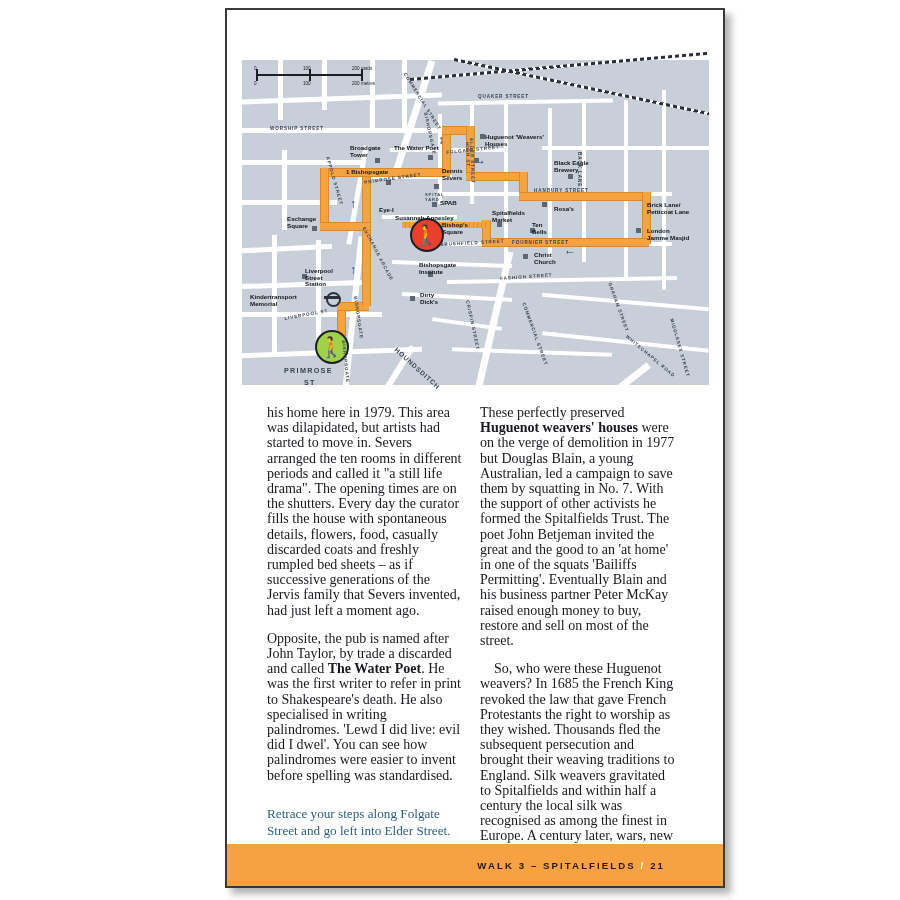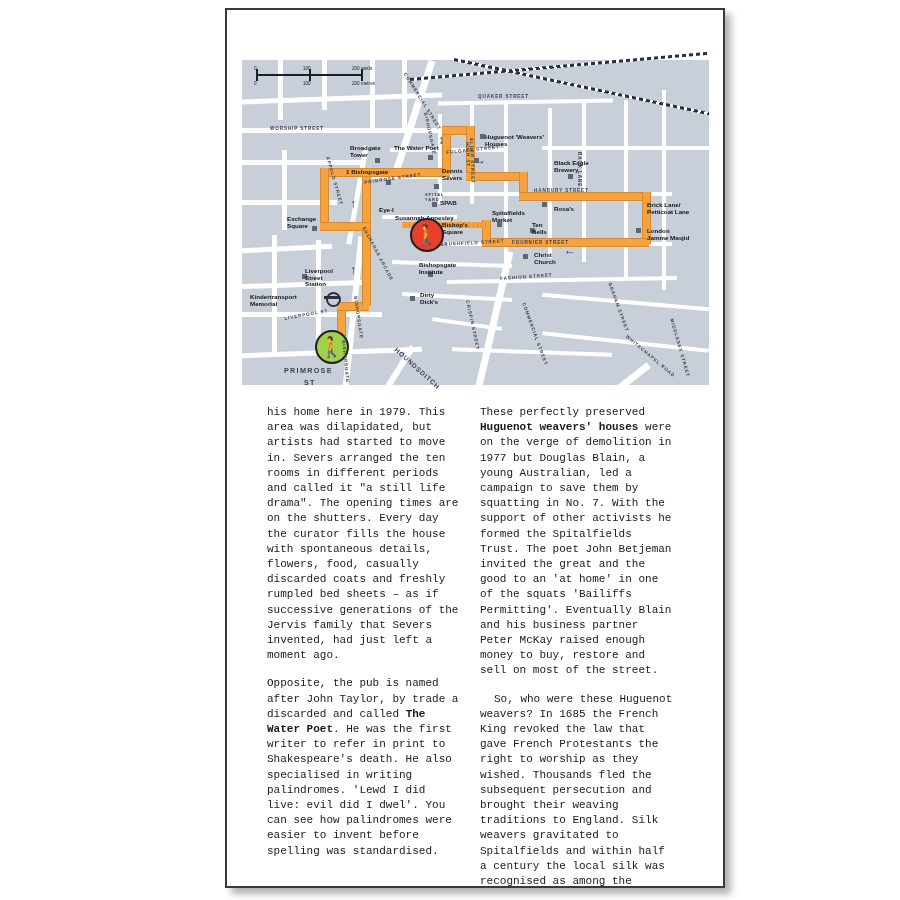--- a/index.html
+++ b/index.html
@@ -46,22 +46,22 @@
   #scale .bar{position:absolute;left:4px;top:10px;width:106px;height:1.6px;background:#1b1e24;}
   #scale .tick{position:absolute;width:1.5px;height:12px;background:#1b1e24;top:5px;}
   #scale .tx{position:absolute;font-size:4.6px;color:#1b1e24;font-family:"Liberation Sans",sans-serif;white-space:nowrap;}
   
   .rail{position:absolute;height:3px;background:repeating-linear-gradient(90deg,#2a2f3a 0 4px,#ffffff 4px 7px);transform-origin:left center;}
   
   #cols{position:absolute;left:40px;top:395px;width:420px;}
   .col{width:195px;float:left;}
   .col.right{margin-left:18px;}
   .col p{
-    margin:0 0 13px 0;font-family:Liberation Mono, monospace;
-    font-size:11px;line-height:15.2px;color:#17191d;text-align:left;
+    margin:0 0 13px 0;font-family:Liberation Serif, serif;
+    font-size:14px;line-height:15.2px;color:#17191d;text-align:left;
   }
   .col p.ind{text-indent:14px;}
   .col p b{font-weight:bold;}
   p.direction{
     font-family:"Liberation Serif",serif;font-size:13.2px;line-height:17px;
     color:#2d5f7f;margin-top:22px;
   }
   
   #footer{
     position:absolute;left:0;bottom:0;width:100%;height:42px;background:#f6a243;
@@ -258,24 +258,32 @@
 
     <div style="position:absolute;left:84px;top:242px;width:11px;height:11px;border-radius:50%;border:2.4px solid #2a3140;"></div>
     <div style="position:absolute;left:82px;top:246px;width:15px;height:2.6px;background:#2a3140;"></div>
   </div>
 
   <div id="cols">
 
     <div class="col">
       <p>his home here in 1979. This area was dilapidated, but artists had started to move in. Severs arranged the ten rooms in different periods and called it "a still life drama". The opening times are on the shutters. Every day the curator fills the house with spontaneous details, flowers, food, casually discarded coats and freshly rumpled bed sheets – as if successive generations of the Jervis family that Severs invented, had just left a moment ago.</p>
       <p><span>Opposite, the pub is named after John Taylor, by trade a discarded and called </span><b>The Water Poet</b><span>. He was the first writer to refer in print to Shakespeare's death. He also specialised in writing palindromes. 'Lewd I did live: evil did I dwel'. You can see how palindromes were easier to invent before spelling was standardised.</span></p>
+      <p class="direction">Retrace your steps along Folgate Street and go left into Elder Street.</p>
     </div>
 
     <div class="col right">
       <p><span>These perfectly preserved </span><b>Huguenot weavers' houses</b><span> were on the verge of demolition in 1977 but Douglas Blain, a young Australian, led a campaign to save them by squatting in No. 7. With the support of other activists he formed the Spitalfields Trust. The poet John Betjeman invited the great and the good to an 'at home' in one of the squats 'Bailiffs Permitting'. Eventually Blain and his business partner Peter McKay raised enough money to buy, restore and sell on most of the street.</span></p>
       <p class="ind">So, who were these Huguenot weavers?  In 1685 the French King revoked the law that gave French Protestants the right to worship as they wished. Thousands fled the subsequent persecution and brought their weaving traditions to England. Silk weavers gravitated to Spitalfields and within half a century the local silk was recognised as among the finest in Europe. A century later, wars, new techniques, undercutting and taxes led to its decline and the area grew poorer and poorer.</p>
     </div>
 
     <div class="clr"></div>
   </div>
 
+  <div id="footer">
+    <div class="ftxt">
+      <span>WALK 3 – SPITALFIELDS</span>
+      <span class="slash">/</span>
+      <span>21</span>
+    </div>
+  </div>
 
 </div>
 
 </body></html>

